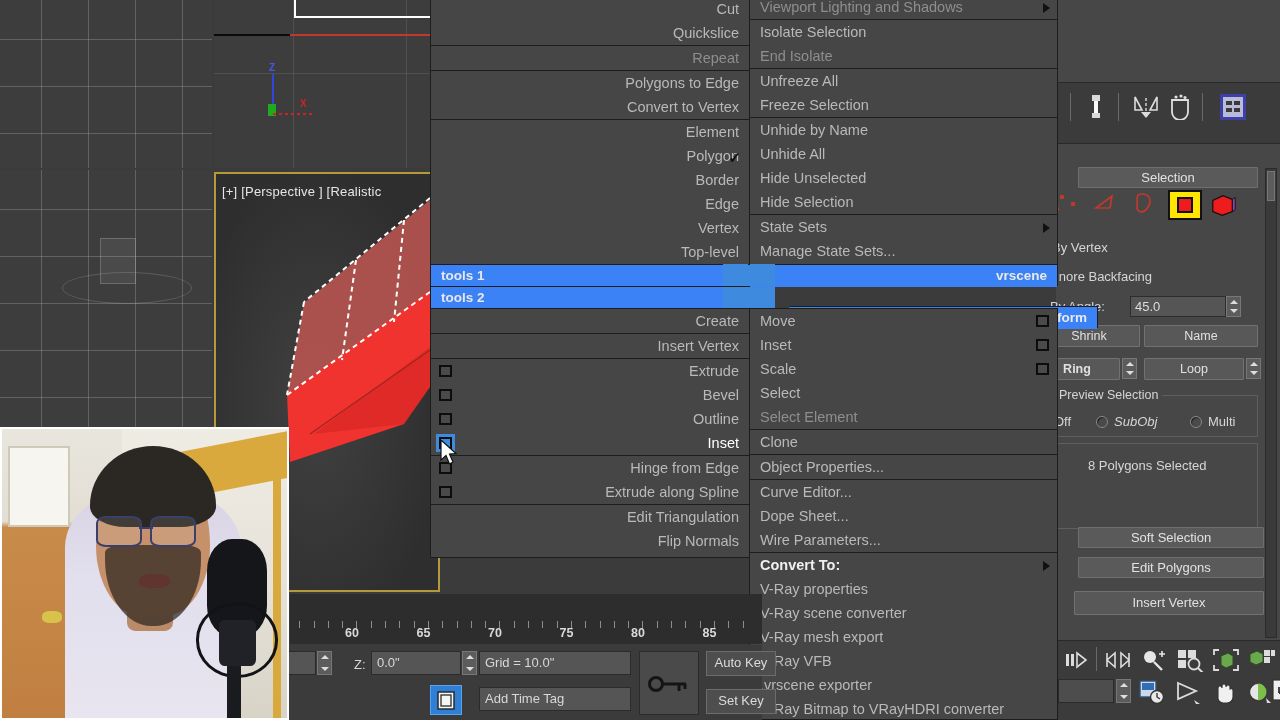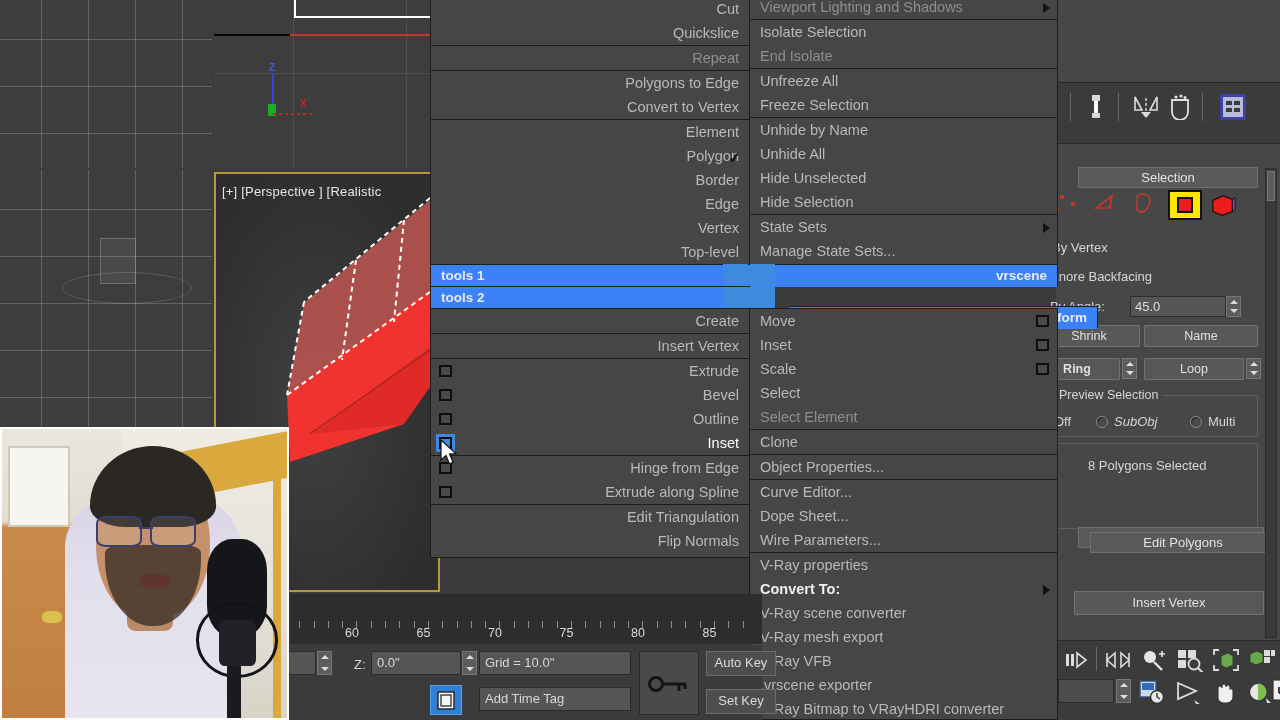--- a/index.html
+++ b/index.html
@@ -335,21 +335,21 @@
     <div class="plabel" style="position:absolute;left:-2px;top:414px;">Off</div>
     <div class="radio" style="left:40px;top:416px;"></div>
     <div class="plabel" style="position:absolute;left:58px;top:414px;font-style:italic;">SubObj</div>
     <div class="radio" style="left:134px;top:416px;"></div>
     <div class="plabel" style="position:absolute;left:152px;top:414px;">Multi</div>
 
     <div style="position:absolute;left:-10px;top:443px;width:212px;height:86px;border:1px solid #5f5f5f;"></div>
     <div class="plabel" style="position:absolute;left:32px;top:458px;">8 Polygons Selected</div>
 
     <div class="rollout-title" style="position:absolute;left:22px;top:527px;width:186px;">Soft Selection</div>
-    <div class="rollout-title" style="position:absolute;left:22px;top:532px;width:186px;margin-left:12px;">Edit Polygons</div>
+    <div class="rollout-title" style="position:absolute;left:22px;top:557px;width:186px;">Edit Polygons</div>
     <div class="pbtn wide" style="position:absolute;left:18px;top:591px;width:190px;height:24px;line-height:22px;">Insert Vertex</div>
 
     <div class="vscroll" style="left:209px;top:168px;width:12px;height:470px;">
       <div class="thumb" style="top:2px;height:30px;"></div>
     </div>
 
     <div style="position:absolute;left:0;top:640px;width:224px;height:80px;background:#3b3b3b;border-top:1px solid #2a2a2a;">
       <svg style="position:absolute;left:8px;top:8px;" width="26" height="22" viewBox="0 0 26 22">
         <rect x="2" y="5" width="3" height="12" fill="#dcdcdc"></rect>
         <rect x="7" y="5" width="3" height="12" fill="#dcdcdc"></rect>
@@ -524,40 +524,40 @@
     <div class="qm-item lt dim">Select Element</div>
     <div class="qm-sep"></div>
     <div class="qm-item lt">Clone</div>
     <div class="qm-sep"></div>
     <div class="qm-item lt">Object Properties...</div>
     <div class="qm-sep"></div>
     <div class="qm-item lt">Curve Editor...</div>
     <div class="qm-item lt">Dope Sheet...</div>
     <div class="qm-item lt">Wire Parameters...</div>
     <div class="qm-sep"></div>
-    <div class="qm-item lt">V-Ray properties</div>
     <div class="qm-item lt bold">
       <span>Convert To:</span>
       <span class="arrow-r"></span>
     </div>
+    <div class="qm-item lt">V-Ray properties</div>
     <div class="qm-item lt">V-Ray scene converter</div>
     <div class="qm-item lt">V-Ray mesh export</div>
     <div class="qm-item lt">V-Ray VFB</div>
     <div class="qm-item lt">.vrscene exporter</div>
     <div class="qm-item lt">V-Ray Bitmap to VRayHDRI converter</div>
   </div>
 
   <div style="position:absolute;left:723px;top:264px;width:52px;height:44px;">
     <div style="position:absolute;left:0;top:0;width:25px;height:21px;background:#3d8adf;"></div>
     <div style="position:absolute;left:27px;top:0;width:25px;height:21px;background:#3d8adf;"></div>
     <div style="position:absolute;left:0;top:23px;width:25px;height:21px;background:#3d8adf;"></div>
     <div style="position:absolute;left:27px;top:23px;width:25px;height:21px;background:#3d8adf;"></div>
   </div>
 
-  <div id="timeslider" style="left:290px;top:594px;width:472px;height:50px;">
+  <div id="timeslider" style="left:290px;top:594px;width:472px;height:50px;font-weight:bold;">
     <div id="ruler">
         <div class="tick min" style="left: 9.2px;"></div>
         <div class="tick min" style="left: 23.5px;"></div>
         <div class="tick min" style="left: 37.8px;"></div>
         <div class="tick min" style="left: 52.1px;"></div>
         <div class="tick min" style="left: 66.4px;"></div>
         <div class="tick min" style="left: 80.7px;"></div>
         <div class="tick min" style="left: 95px;"></div>
         <div class="tick min" style="left: 109.3px;"></div>
         <div class="tick min" style="left: 123.6px;"></div>

